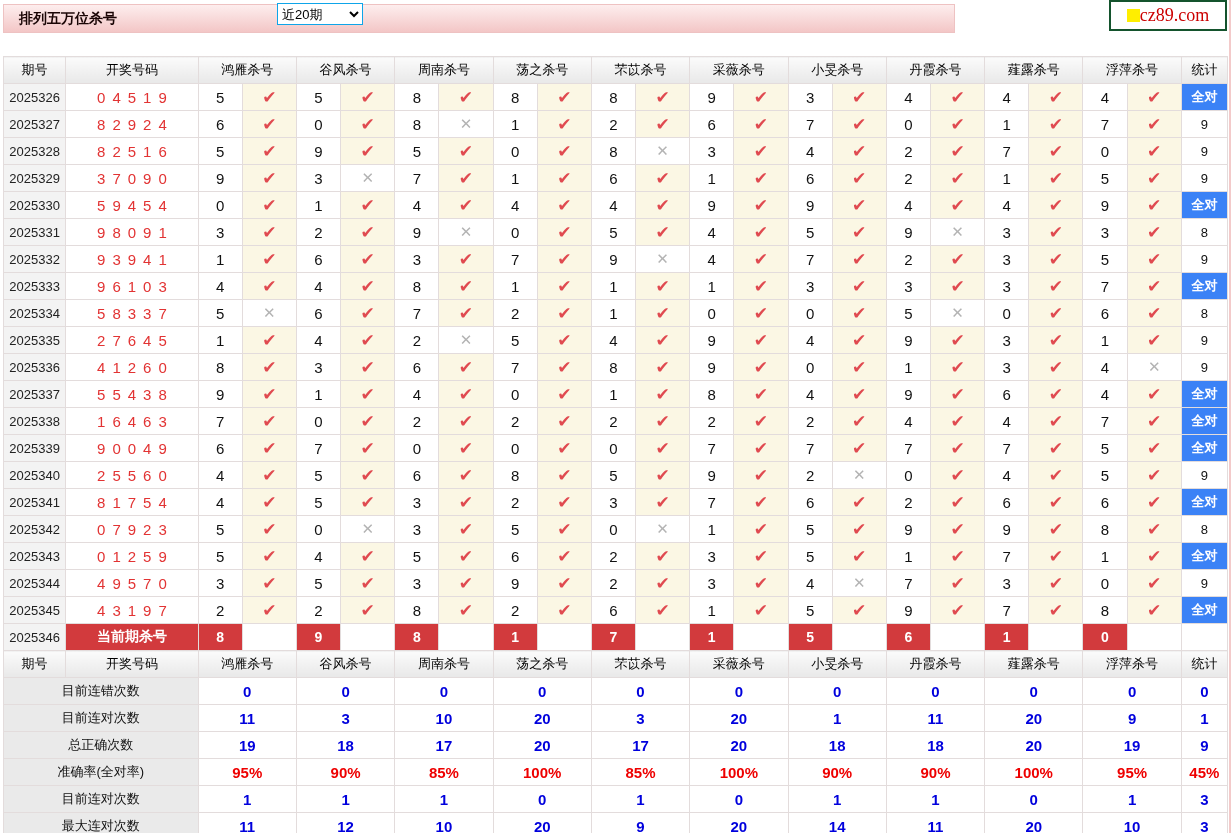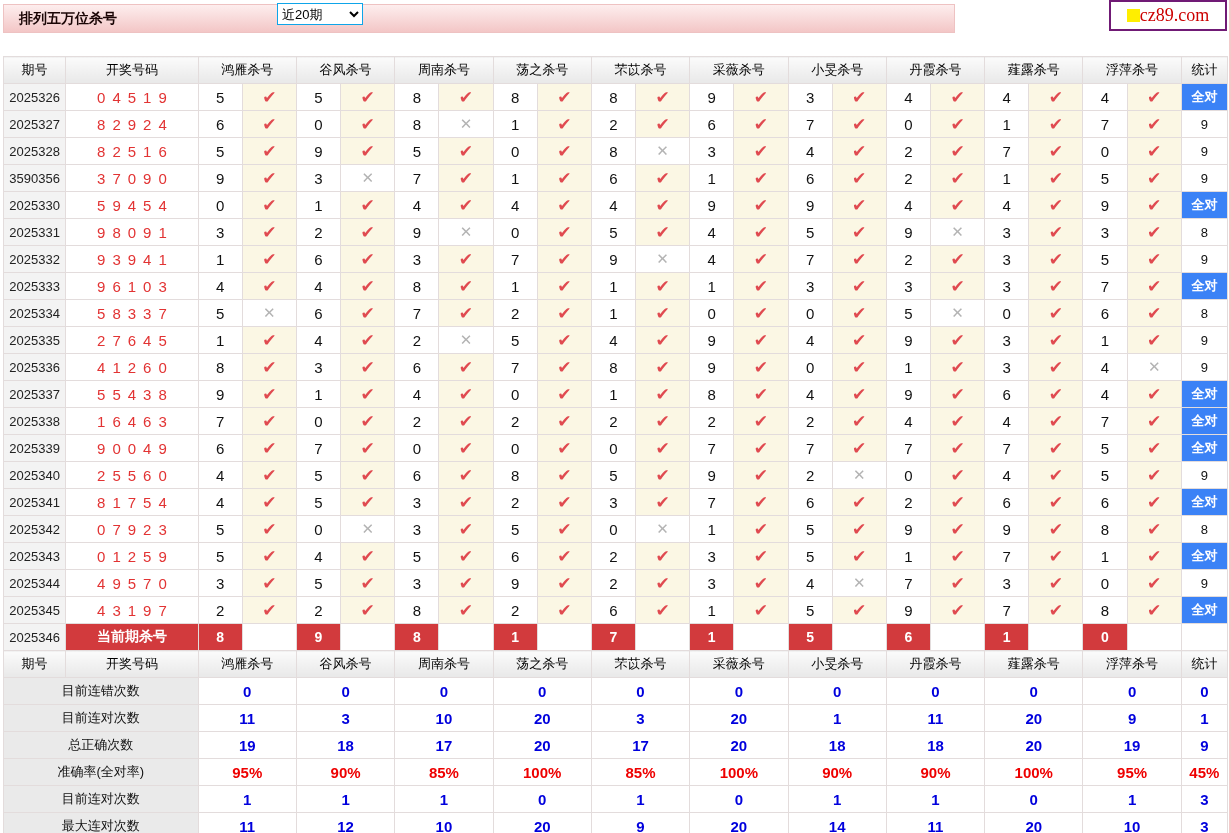--- a/index.html
+++ b/index.html
@@ -6,21 +6,21 @@
   body { margin:0; background:#fff; font-family:"Liberation Sans","DejaVu Sans",sans-serif; }
   .page { position:relative; width:1231px; height:833px; background:#fff; overflow:hidden;
           border-right:2px solid #f3caca; }
   .titlebar { position:absolute; left:3px; top:4px; width:952px; height:29px;
               background:linear-gradient(#fdeeee,#f3c6c6); border:1px solid #eec2c2;
               display:flex; align-items:center; }
   .title { margin-left:15px; font-size:14px; font-weight:bold; color:#1a0505; }
   .period-select { position:absolute; left:277px; top:3px; width:86px; height:22px;
                    font-size:13px; font-family:inherit; background:#fff; border:1px solid #0ea5e9; }
   .logo { position:absolute; top:0; right:2px; width:118px; height:31px; background:#fff;
-          border:2px solid #701a75; display:flex; align-items:center; justify-content:center;
+          border:2px solid #14532d; display:flex; align-items:center; justify-content:center;
           gap:0; text-decoration:none; }
   .logo-sq { width:13px; height:13px; background:#ffee00; display:inline-block; }
   .logo-text { color:#c00; font-family:"Liberation Serif","DejaVu Serif",serif; font-size:18px; }
   table.kill-table { position:absolute; left:3px; top:56px; width:1225px;
                      border-collapse:collapse; table-layout:fixed; }
   td, th { border:1px solid #e3dcdc; text-align:center; padding:0; height:27px;
            font-size:14px; overflow:hidden; white-space:nowrap; }
   th { background:linear-gradient(#fbfbfb,#e8e8e8); font-weight:normal; font-size:13px; color:#000; }
   .period-cell { background:#f3f3f3; font-size:13px; color:#222; }
   .nums-cell { color:#e23333; font-size:15px; letter-spacing:7px; text-indent:7px; }
@@ -158,21 +158,21 @@
           <td class="mark-ok"><span>✔</span></td>
           <td class="kill-n">2</td>
           <td class="mark-ok"><span>✔</span></td>
           <td class="kill-n">7</td>
           <td class="mark-ok"><span>✔</span></td>
           <td class="kill-n">0</td>
           <td class="mark-ok"><span>✔</span></td>
           <td class="stat-num">9</td>
         </tr>
         <tr class="data-row">
-          <td class="period-cell">3590356</td>
+          <td class="period-cell">2025329</td>
           <td class="nums-cell">37090</td>
           <td class="kill-n">9</td>
           <td class="mark-ok"><span>✔</span></td>
           <td class="kill-n">3</td>
           <td class="mark-x"><span>✕</span></td>
           <td class="kill-n">7</td>
           <td class="mark-ok"><span>✔</span></td>
           <td class="kill-n">1</td>
           <td class="mark-ok"><span>✔</span></td>
           <td class="kill-n">6</td>

